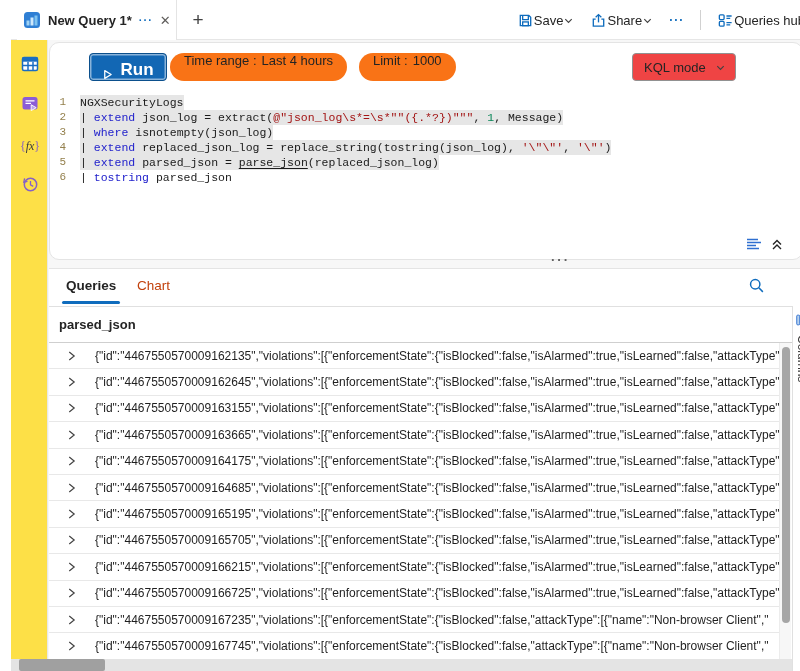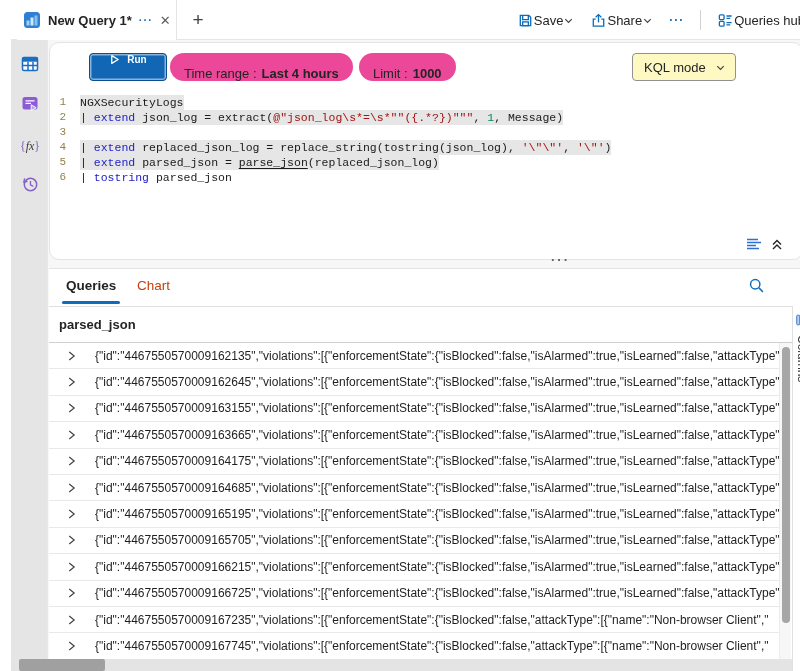--- a/index.html
+++ b/index.html
@@ -12,33 +12,33 @@
   .tab-title { font-size:13px; font-weight:700; color:#242424; white-space:nowrap; }
   .tab-dots { color:#0f6cbd; font-size:11px; font-weight:700; letter-spacing:1px; cursor:pointer; }
   .tab-close { color:#605e5c; font-size:13px; cursor:pointer; line-height:1; }
   .tab-plus { position:absolute; left:176px; top:9px; width:22px; height:22px; font-size:19px; font-weight:300; color:#424242; text-align:center; line-height:21px; cursor:pointer; }
   .topbar-actions { position:absolute; right:6px; top:0; height:40px; display:flex; align-items:center; gap:16px; }
   .tb-btn { display:flex; align-items:center; font-size:13px; color:#242424; cursor:pointer; }
   .tb-more { color:#0f6cbd; font-weight:700; letter-spacing:1px; font-size:12px; cursor:pointer; }
   .tb-divider { width:1px; height:20px; background:#d1d1d1; }
 
   
-  .sidebar { position:absolute; left:0; top:40px; width:37px; height:631px; background:#e5e5e5; border-right:1px solid #e8e8e8; z-index:2; }
+  .sidebar { position:absolute; left:0; top:40px; width:37px; height:631px; background:#fde047; border-right:1px solid #e8e8e8; z-index:2; }
   .sb-item { position:absolute; left:7px; width:24px; height:24px; display:flex; align-items:center; justify-content:center; cursor:pointer; }
   .fx-icon { font-size:12px; font-style:italic; font-family:"Liberation Serif", serif; color:#3b3b3b; }
   .fx-icon .brace { color:#8661c5; font-style:normal; }
 
   
   .editor-card { position:absolute; left:38px; top:42px; width:754px; height:218px; background:#fff; border:1px solid #e4e4e4; border-radius:10px; z-index:1; }
-  .run-btn { position:absolute; left:39px; top:10px; width:78px; height:28px; background:#1267b4; border:1px solid #0b4f8c; box-shadow:inset 0 0 0 1.5px rgba(255,255,255,0.5); border-radius:4px; color:#fff; font-size:10px; font-weight:700; display:flex; align-items:flex-start; justify-content:center; gap:7px; cursor:pointer; }
-  .pill { position:absolute; top:10px; height:28px; background:#ec4899; border-radius:14px; display:flex; align-items:flex-end; font-size:13px; color:#242424; padding:0 14px; white-space:nowrap; cursor:pointer; }
-  .pill .val { font-weight:700; margin-left:5px; }
+  .run-btn { position:absolute; left:39px; top:10px; width:78px; height:28px; background:#1267b4; border:1px solid #0b4f8c; box-shadow:inset 0 0 0 1.5px rgba(255,255,255,0.5); border-radius:4px; color:#fff; font-size:17px; font-weight:700; display:flex; align-items:flex-end; justify-content:center; gap:7px; cursor:pointer; }
+  .pill { position:absolute; top:10px; height:28px; background:#f97316; border-radius:14px; display:flex; align-items:flex-start; font-size:13px; color:#242424; padding:0 14px; white-space:nowrap; cursor:pointer; }
+  .pill .val { font-weight:400; margin-left:5px; }
   .pill-time { left:120px; }
   .pill-limit { left:309px; }
-  .mode-select { position:absolute; right:66px; top:10px; width:104px; height:28px; background:#fef9c3; border:1px solid #919191; border-radius:4px; display:flex; align-items:center; justify-content:space-between; padding:0 9px 0 11px; font-size:13px; color:#242424; cursor:pointer; }
+  .mode-select { position:absolute; right:66px; top:10px; width:104px; height:28px; background:#ef4444; border:1px solid #919191; border-radius:4px; display:flex; align-items:center; justify-content:space-between; padding:0 9px 0 11px; font-size:13px; color:#242424; cursor:pointer; }
 
   .code-area { position:absolute; left:0; top:52px; right:10px; }
   .code-line { display:flex; height:15px; line-height:15px; font-family:"Liberation Mono", monospace; font-size:11.5px; white-space:pre; }
   .ln { width:30px; padding-right:14px; text-align:right; color:#94804d; font-size:11px; }
   .lt { color:#1b1b1b; }
   .lt.hl { background:#e6e6e6; }
   .tok-k { color:#2222cc; }
   .tok-s { color:#a31515; }
   .tok-n { color:#098658; }
   .tok-p { color:#1b1b1b; }
@@ -195,21 +195,21 @@
         <svg width="11" height="11" viewBox="0 0 12 12">
             <path d="M2.5 4.5 6 8l3.5-3.5" fill="none" stroke="#424242" stroke-width="1.3"></path>
           </svg>
       </span>
     </div>
 
     <div class="code-area">
       <div>
           <div class="code-line"><span class="ln">1</span><span class="lt hl"><span class="tok-p">NGXSecurityLogs</span></span></div>
           <div class="code-line"><span class="ln">2</span><span class="lt hl"><span class="tok-p">| </span><span class="tok-k">extend</span><span class="tok-p"> json_log = extract(</span><span class="tok-s">@"json_log\s*=\s*""({.*?})"""</span><span class="tok-p">, </span><span class="tok-n">1</span><span class="tok-p">, Message)</span></span></div>
-          <div class="code-line"><span class="ln">3</span></div>
+          <div class="code-line"><span class="ln">3</span><span class="lt hl"><span class="tok-p">| </span><span class="tok-k">where</span><span class="tok-p"> isnotempty(json_log)</span></span></div>
           <div class="code-line"><span class="ln">4</span><span class="lt hl"><span class="tok-p">| </span><span class="tok-k">extend</span><span class="tok-p"> replaced_json_log = replace_string(tostring(json_log), </span><span class="tok-s">'\"\"'</span><span class="tok-p">, </span><span class="tok-s">'\"'</span><span class="tok-p">)</span></span></div>
           <div class="code-line"><span class="ln">5</span><span class="lt hl"><span class="tok-p">| </span><span class="tok-k">extend</span><span class="tok-p"> parsed_json = </span><span class="tok-p wavy">parse_json</span><span class="tok-p">(replaced_json_log)</span></span></div>
           <div class="code-line"><span class="ln">6</span><span class="lt"><span class="tok-p">| </span><span class="tok-k">tostring</span><span class="tok-p"> parsed_json</span></span></div>
         </div>
     </div>
 
     <div class="editor-bottom-icons">
       <span class="icon-btn">
         <svg width="16" height="14" viewBox="0 0 16 14">
             <path d="M1 2.5h11M1 5.5h14M1 8.5h9M1 11.5h12" stroke="#2f6fd0" stroke-width="1.6"></path>

